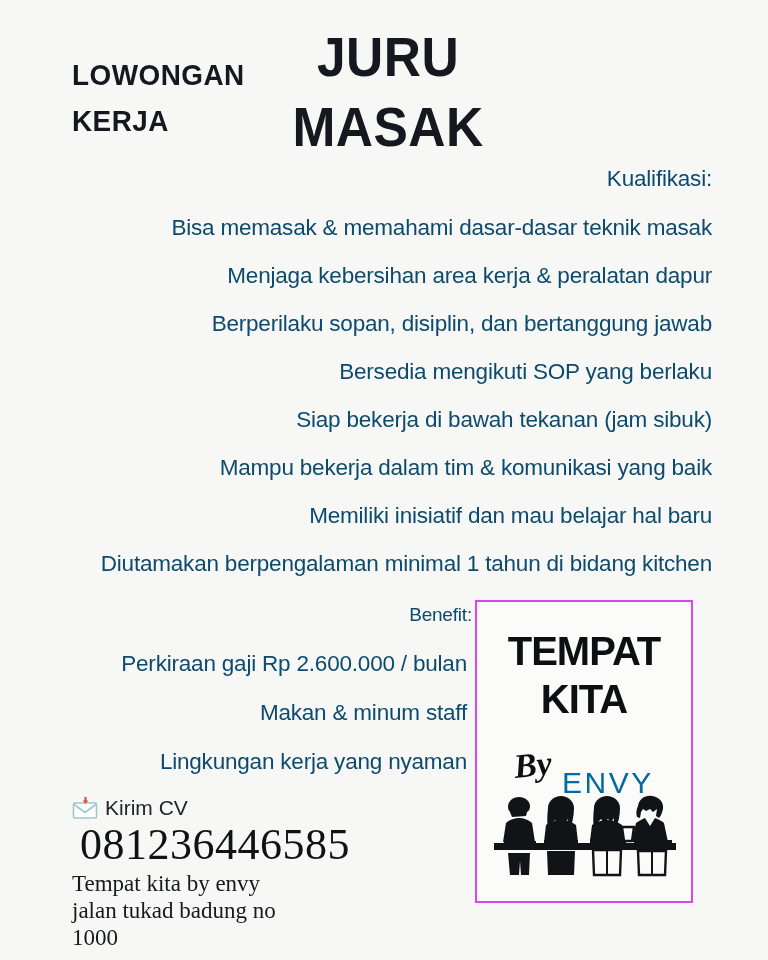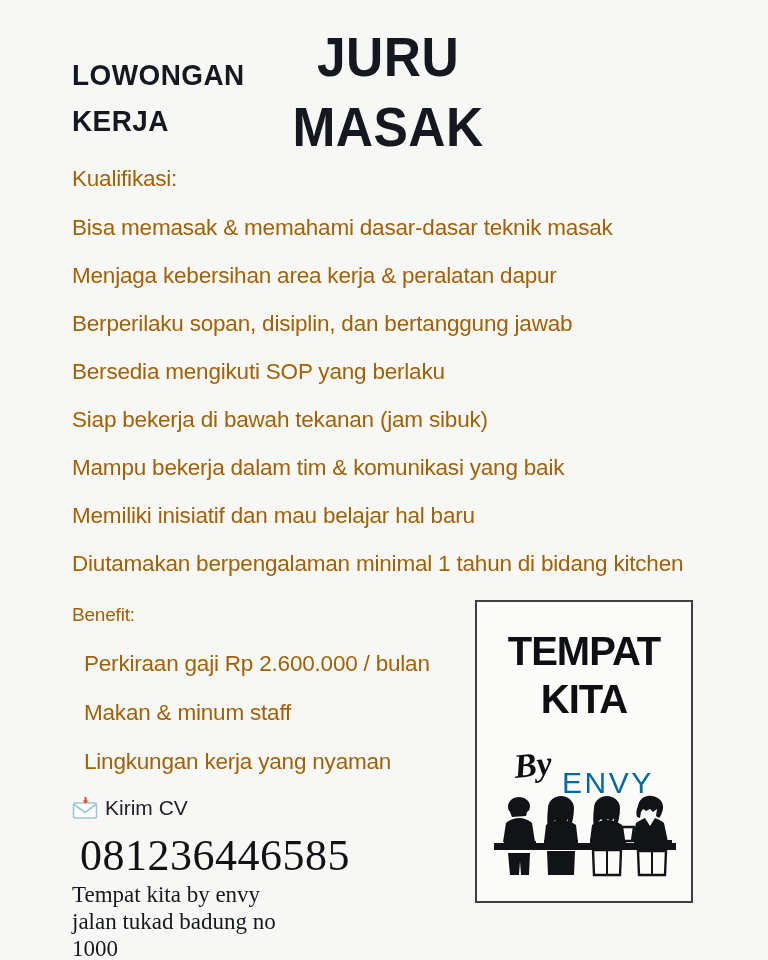--- a/index.html
+++ b/index.html
@@ -70,23 +70,24 @@
   .headline-right .hl-line {
     display: block;
     white-space: nowrap;
   }
 
   
   .section-label,
   .body-line {
     font-family: "Liberation Sans", sans-serif;
     font-weight: 400;
-    color: #a16207;
+    color: #0c4a6e;
     font-size: 22.5px;
     letter-spacing: -0.2px;
+    text-align: right;
   }
 
   .qualifications {
     position: absolute;
     left: 72px;
     top: 166px;
     width: 640px;
   }
   .qual-heading {
     margin: 0 0 22px 0;
@@ -114,21 +115,21 @@
     top: 602px;
     width: 400px;
   }
   .benefit-heading {
     margin: 0 0 22px 0;
     font-size: 19px;
     font-weight: 400;
     line-height: 26px;
   }
   .benefit-list {
-    margin: 12px;
+    margin: 5px;
     padding: 0;
     list-style: none;
   }
   .benefit-list li {
     margin: 0 0 22px 0;
     line-height: 27px;
     font-size: 22.5px;
   }
   .benefit-list li:last-child {
     margin-bottom: 0;
@@ -151,21 +152,21 @@
     font-family: "Liberation Sans", sans-serif;
   }
   .mail-icon {
     display: inline-block;
     width: 26px;
     height: 22px;
     flex: 0 0 26px;
     position: relative;
   }
   .phone-number {
-    margin-top: 12px;
+    margin-top: 1px;
     margin-left: 8px;
     font-family: "Liberation Serif", serif;
     font-size: 44px;
     line-height: 46px;
     letter-spacing: 0.5px;
     color: #101216;
     font-weight: 400;
   }
   .address {
     margin-top: 2px;
@@ -179,21 +180,21 @@
     white-space: nowrap;
   }
 
   
   .logo-card {
     position: absolute;
     left: 475px;
     top: 600px;
     width: 218px;
     height: 303px;
-    border: 2px solid #404040;
+    border: 2px solid #d946ef;
     background: #fbfbfa;
     box-sizing: border-box;
   }
   .logo-inner {
     position: relative;
     width: 100%;
     height: 100%;
   }
   .logo-word {
     position: absolute;

